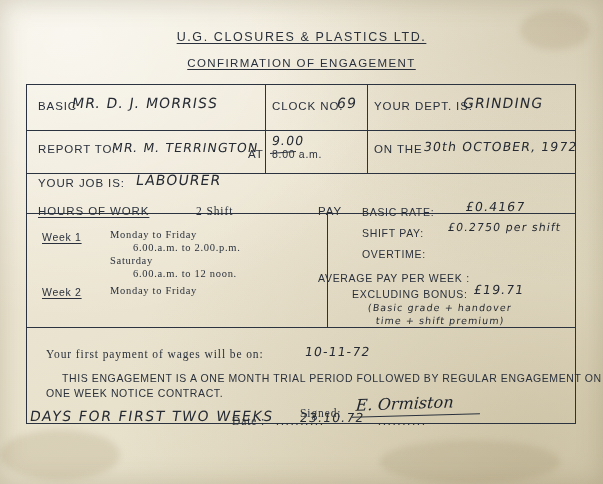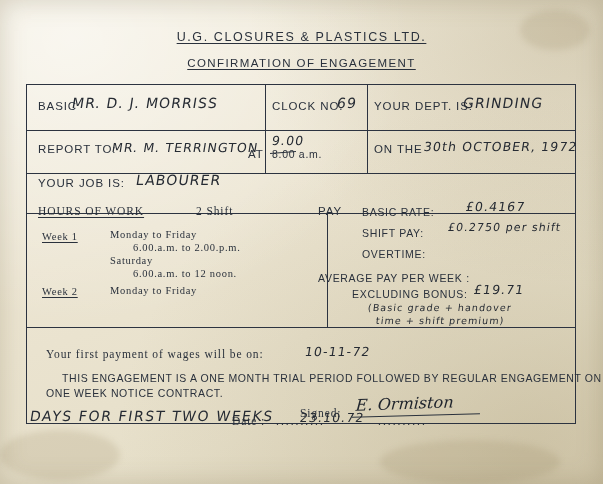--- a/index.html
+++ b/index.html
@@ -51,21 +51,21 @@
   .printed {
     position: absolute;
     font-family: "Liberation Sans", sans-serif;
     color: #2a313c;
     font-size: 11.5px;
     letter-spacing: 0.9px;
     white-space: nowrap;
   }
   .printed.small { font-size: 10.5px; letter-spacing: 0.7px; }
   .printed.serifish { font-family: "Liberation Serif", serif; }
-  .underline { text-decoration: underline; text-underline-offset: 2px; font-family: Liberation Serif, serif; }
+  .underline { text-decoration: underline; text-underline-offset: 2px; }
 
   .title {
     position: absolute;
     left: 0; right: 0;
     text-align: center;
     color: #2a313c;
     font-family: "Liberation Sans", sans-serif;
     letter-spacing: 1.6px;
     white-space: nowrap;
   }

